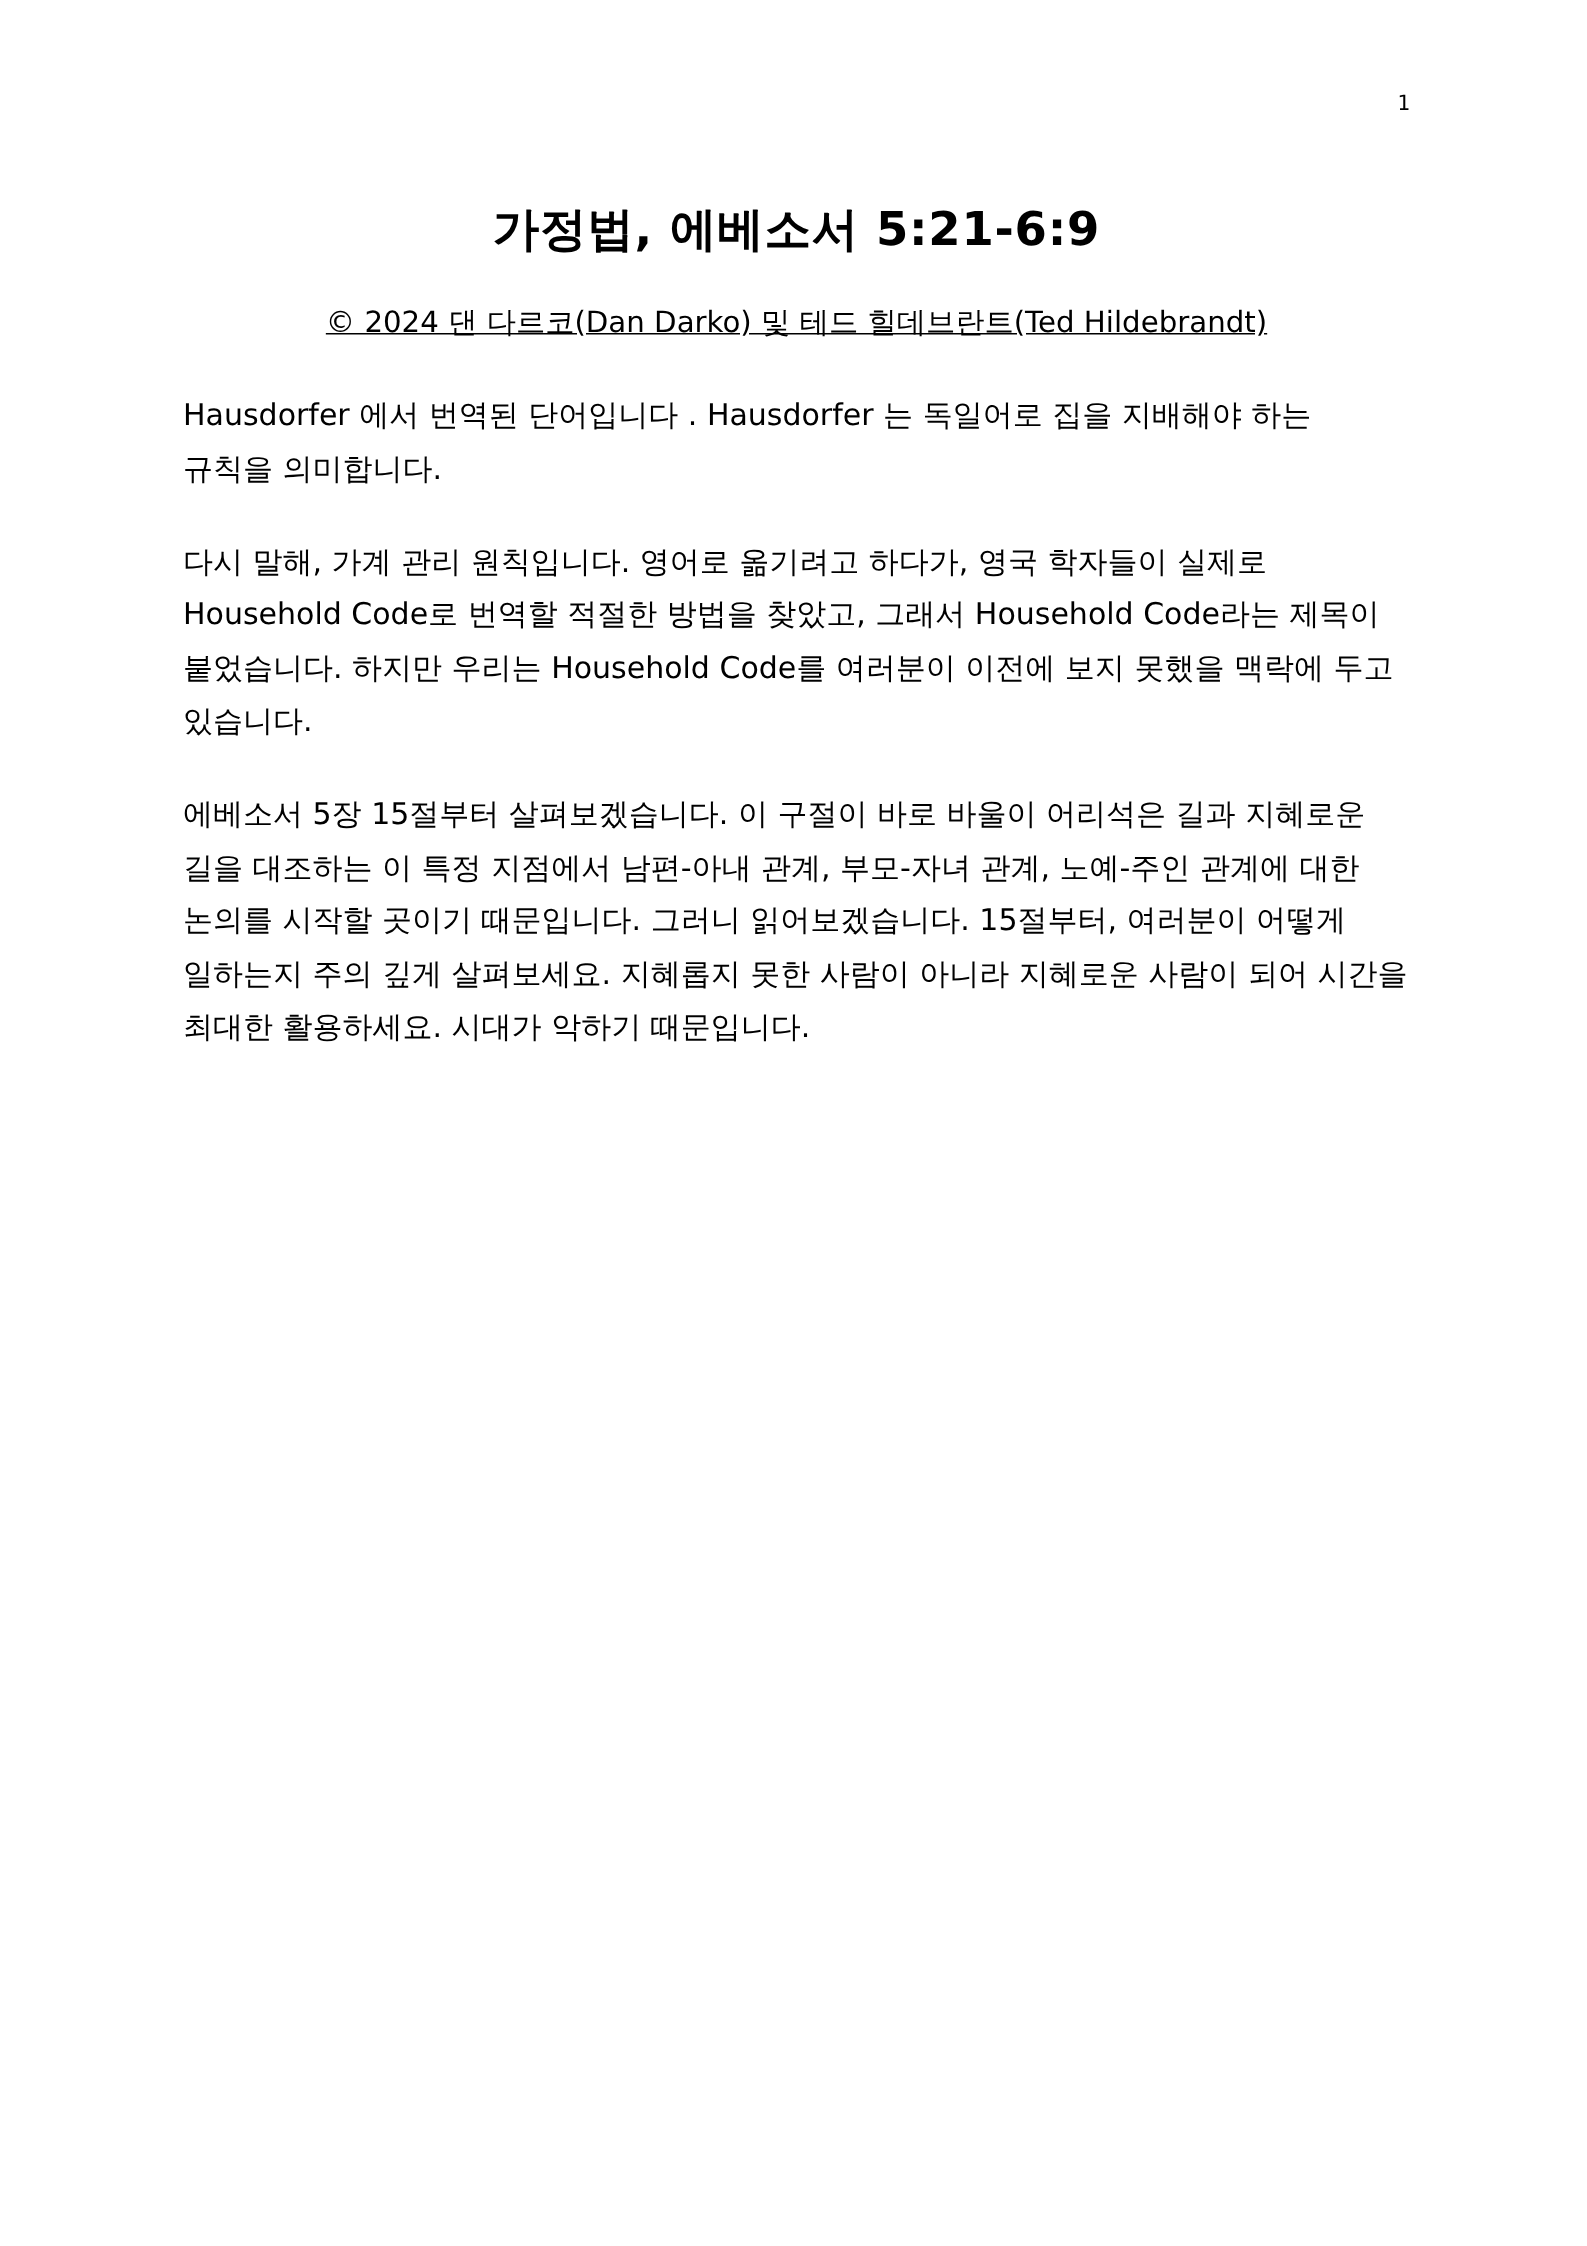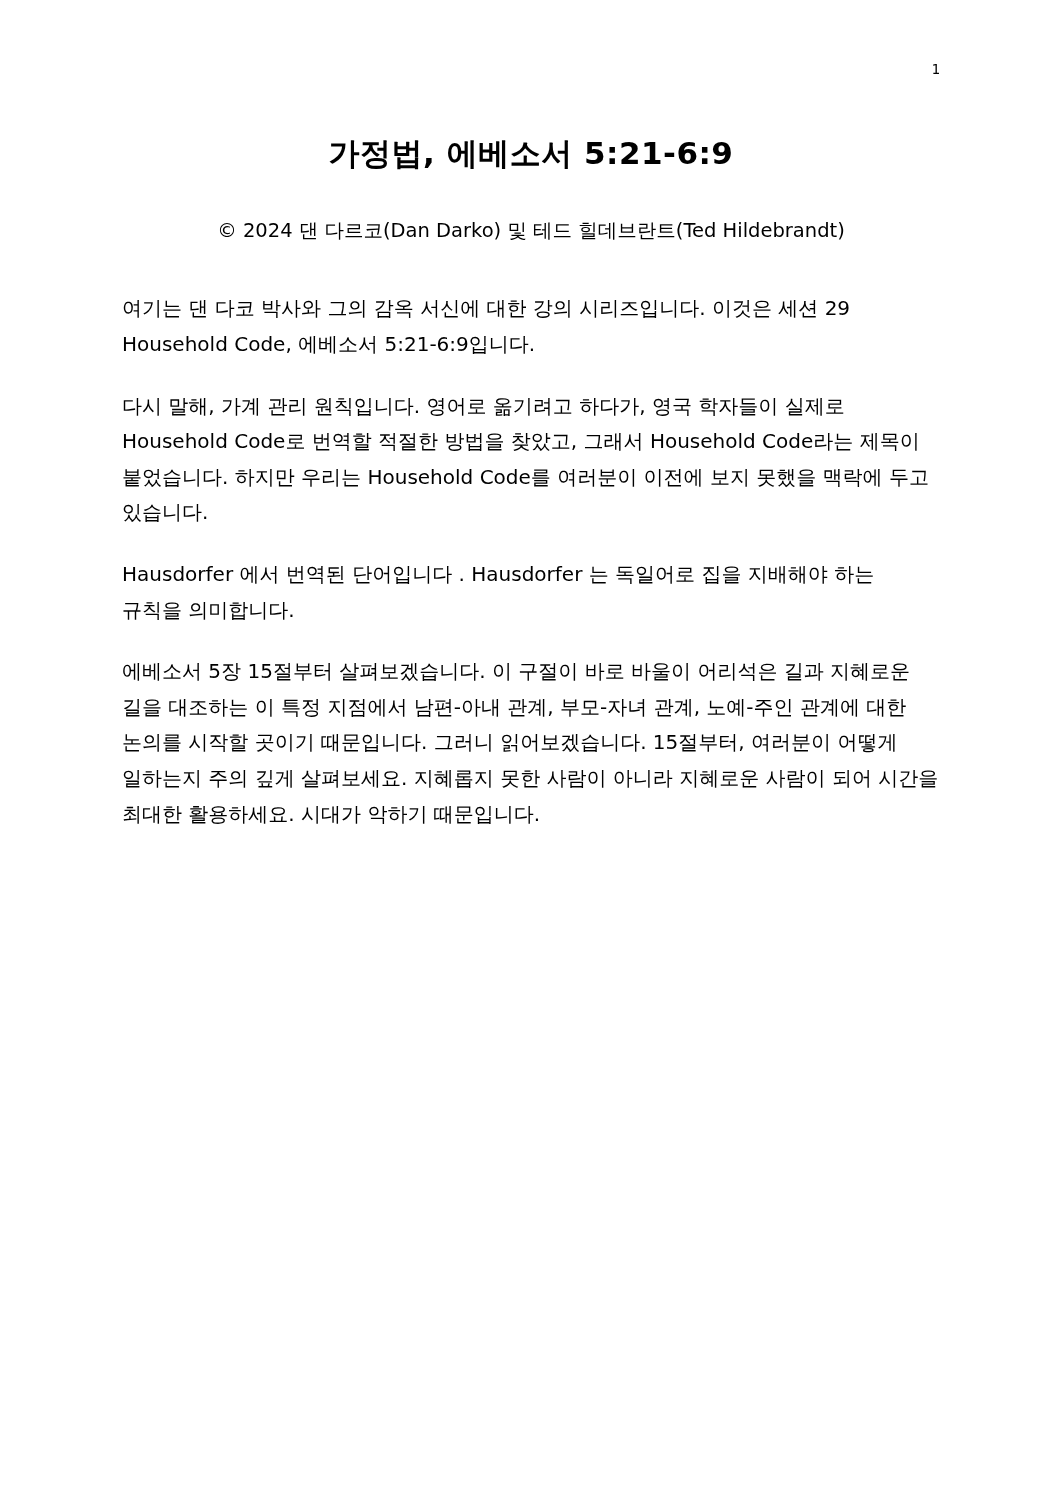--- a/index.html
+++ b/index.html
@@ -38,26 +38,27 @@
     font-weight: bold;
     text-align: center;
     line-height: 1.62;
     letter-spacing: 0.5px;
     font-family: "DejaVu Sans", sans-serif;
   }
   .doc-title .line {
     display: block;
   }
   .copyright {
-    margin: 16px;
+    margin: 0;
     padding-top: 22px;
     text-align: center;
     font-size: 19.5px;
     line-height: 1.5;
     font-family: "DejaVu Sans", sans-serif;
+    text-decoration: underline;
   }
   .body-copy {
     padding-top: 30px;
   }
   .para {
     margin: 0 0 26px 0;
     font-size: 20px;
     line-height: 1.78;
     text-align: left;
     font-family: "DejaVu Sans", sans-serif;
@@ -74,19 +75,18 @@
 
   <div class="page-number">1</div>
 
   <h1 class="doc-title">
     <span class="line">가정법, 에베소서 5:21-6:9</span>
   </h1>
 
   <p class="copyright">© 2024 댄 다르코(Dan Darko) 및 테드 힐데브란트(Ted Hildebrandt)</p>
 
   <div class="body-copy">
-    <p class="para">여기는 댄 다코 박사와 그의 감옥 서신에 대한 강의 시리즈입니다. 이것은 세션 29 Household Code, 에베소서 5:21-6:9입니다.</p>
+    <p class="para">Hausdorfer 에서 번역된 단어입니다 . Hausdorfer 는 독일어로 집을 지배해야 하는 규칙을 의미합니다.</p>
     <p class="para">다시 말해, 가계 관리 원칙입니다. 영어로 옮기려고 하다가, 영국 학자들이 실제로 Household Code로 번역할 적절한 방법을 찾았고, 그래서 Household Code라는 제목이 붙었습니다. 하지만 우리는 Household Code를 여러분이 이전에 보지 못했을 맥락에 두고 있습니다.</p>
-    <p class="para">Hausdorfer 에서 번역된 단어입니다 . Hausdorfer 는 독일어로 집을 지배해야 하는 규칙을 의미합니다.</p>
     <p class="para">에베소서 5장 15절부터 살펴보겠습니다. 이 구절이 바로 바울이 어리석은 길과 지혜로운 길을 대조하는 이 특정 지점에서 남편-아내 관계, 부모-자녀 관계, 노예-주인 관계에 대한 논의를 시작할 곳이기 때문입니다. 그러니 읽어보겠습니다. 15절부터, 여러분이 어떻게 일하는지 주의 깊게 살펴보세요. 지혜롭지 못한 사람이 아니라 지혜로운 사람이 되어 시간을 최대한 활용하세요. 시대가 악하기 때문입니다.</p>
   </div>
 
 </div>
 
 </body></html>

